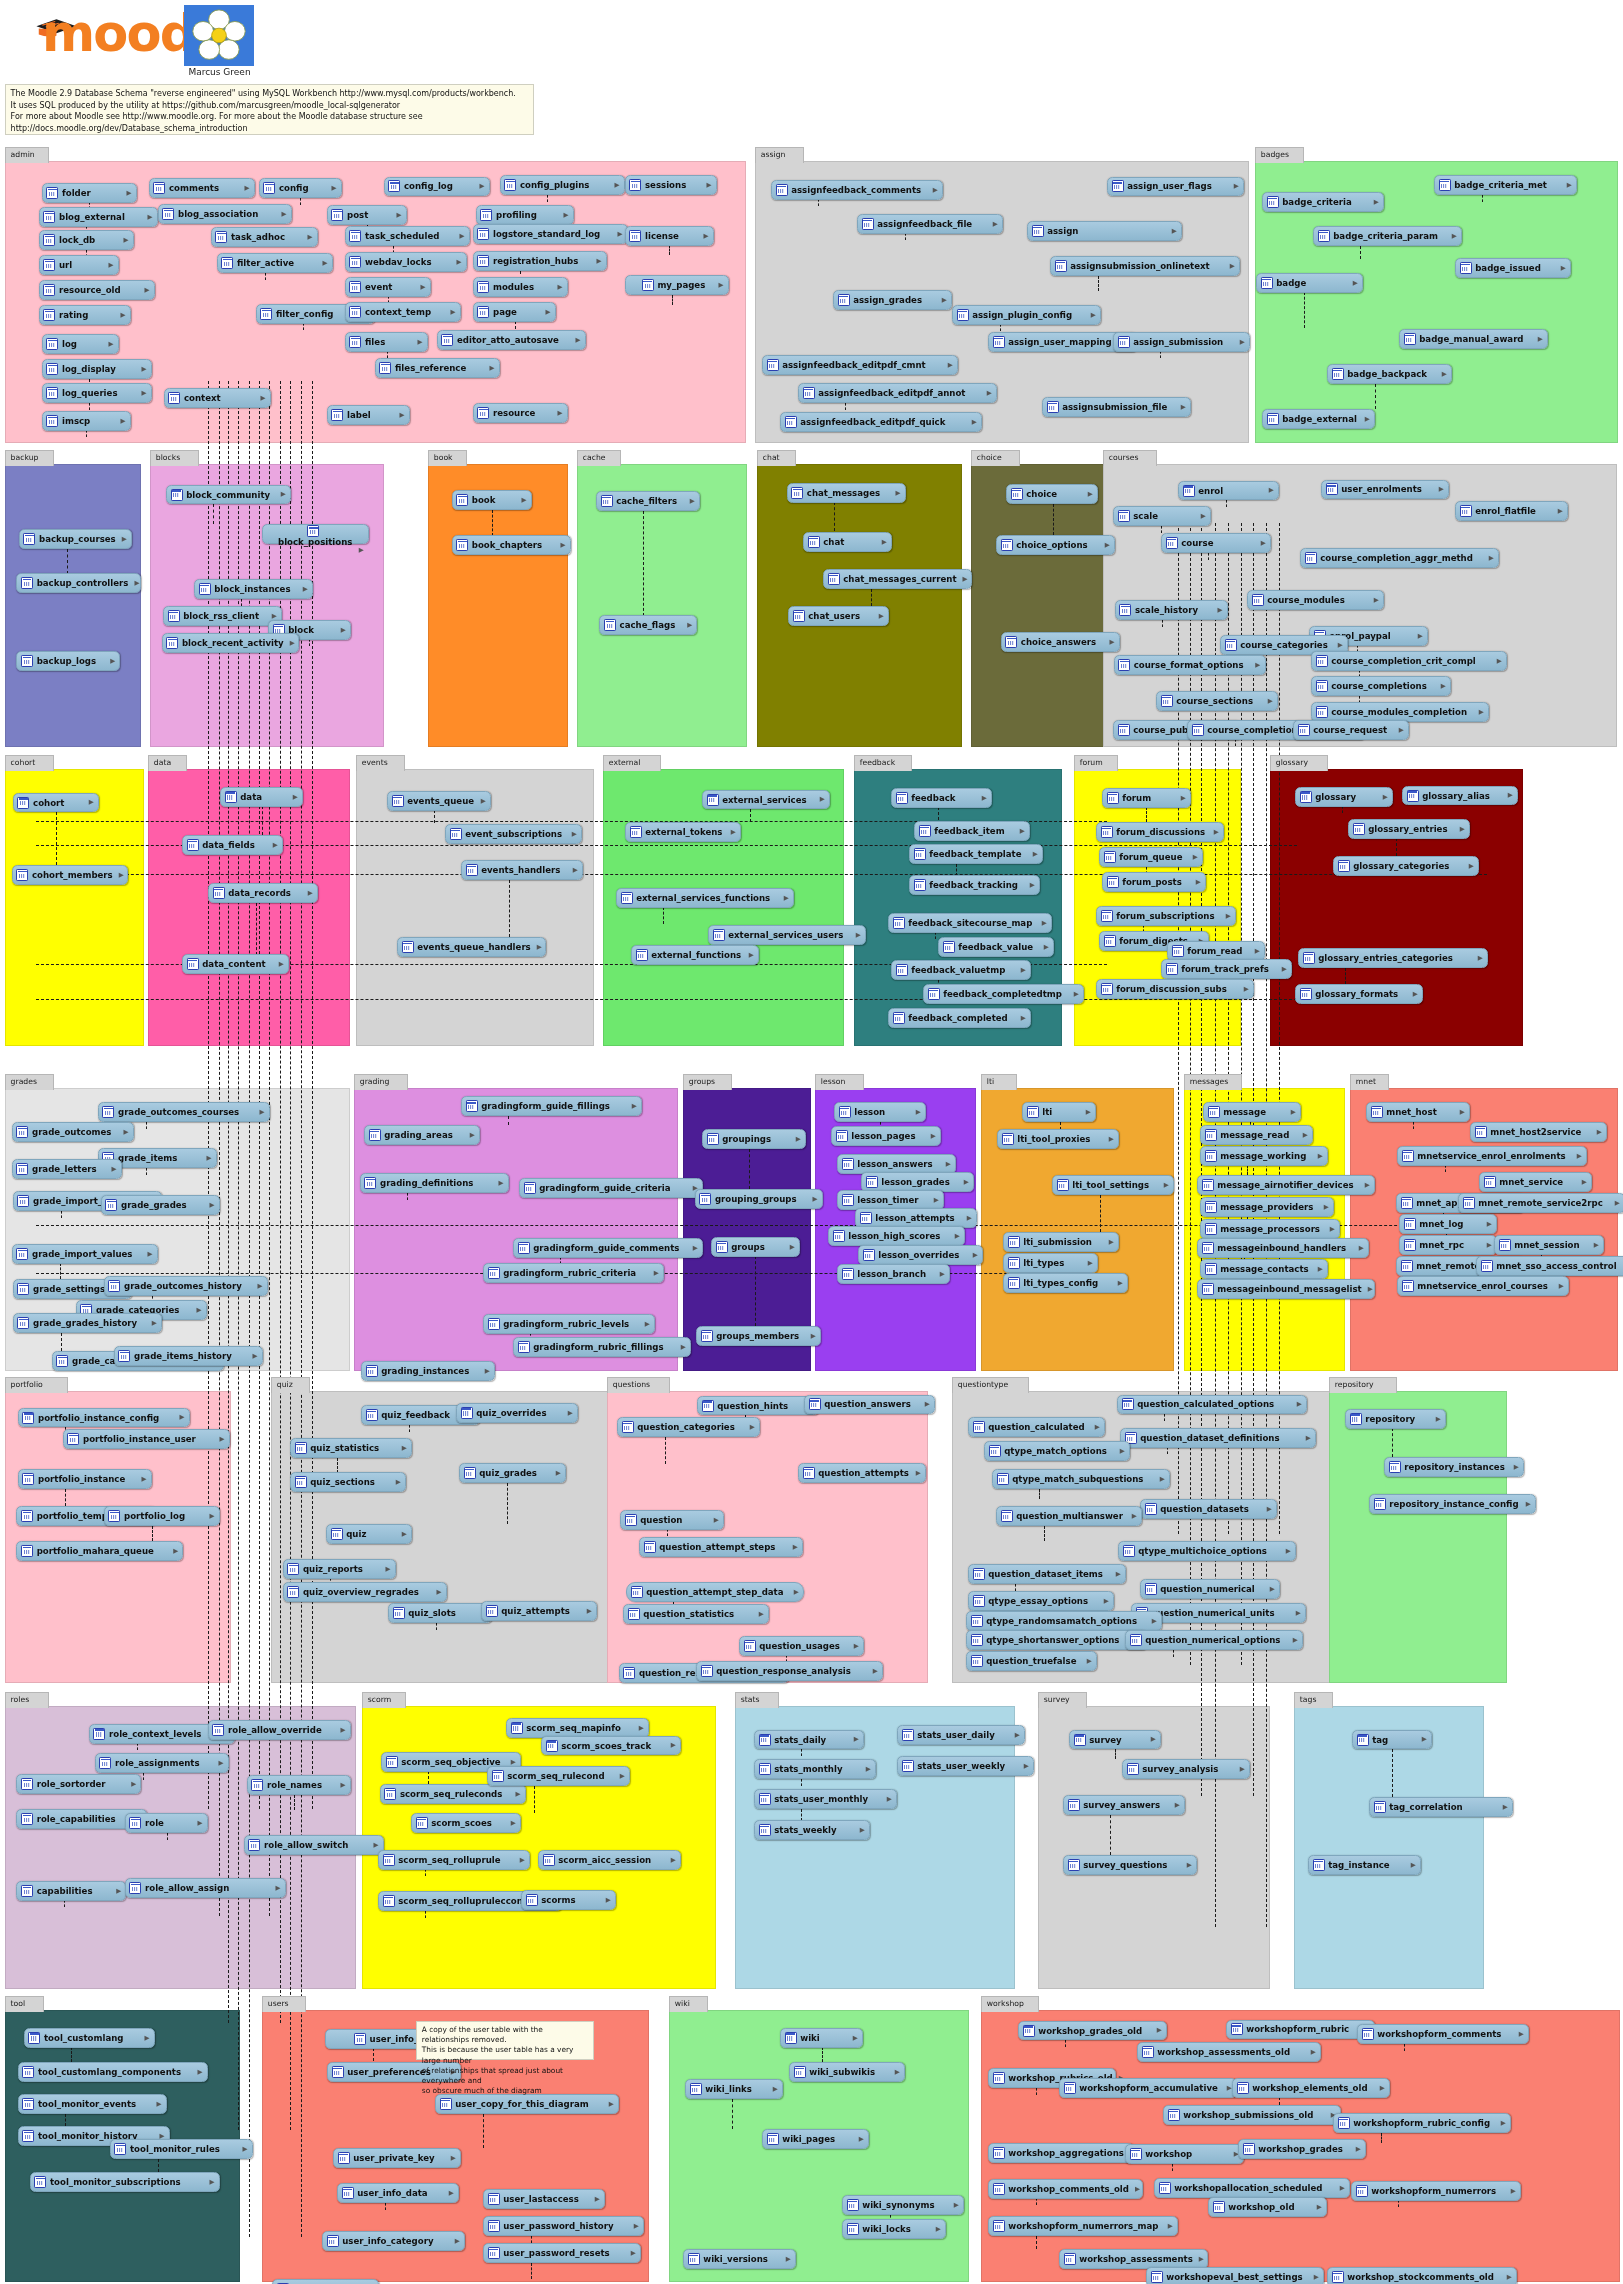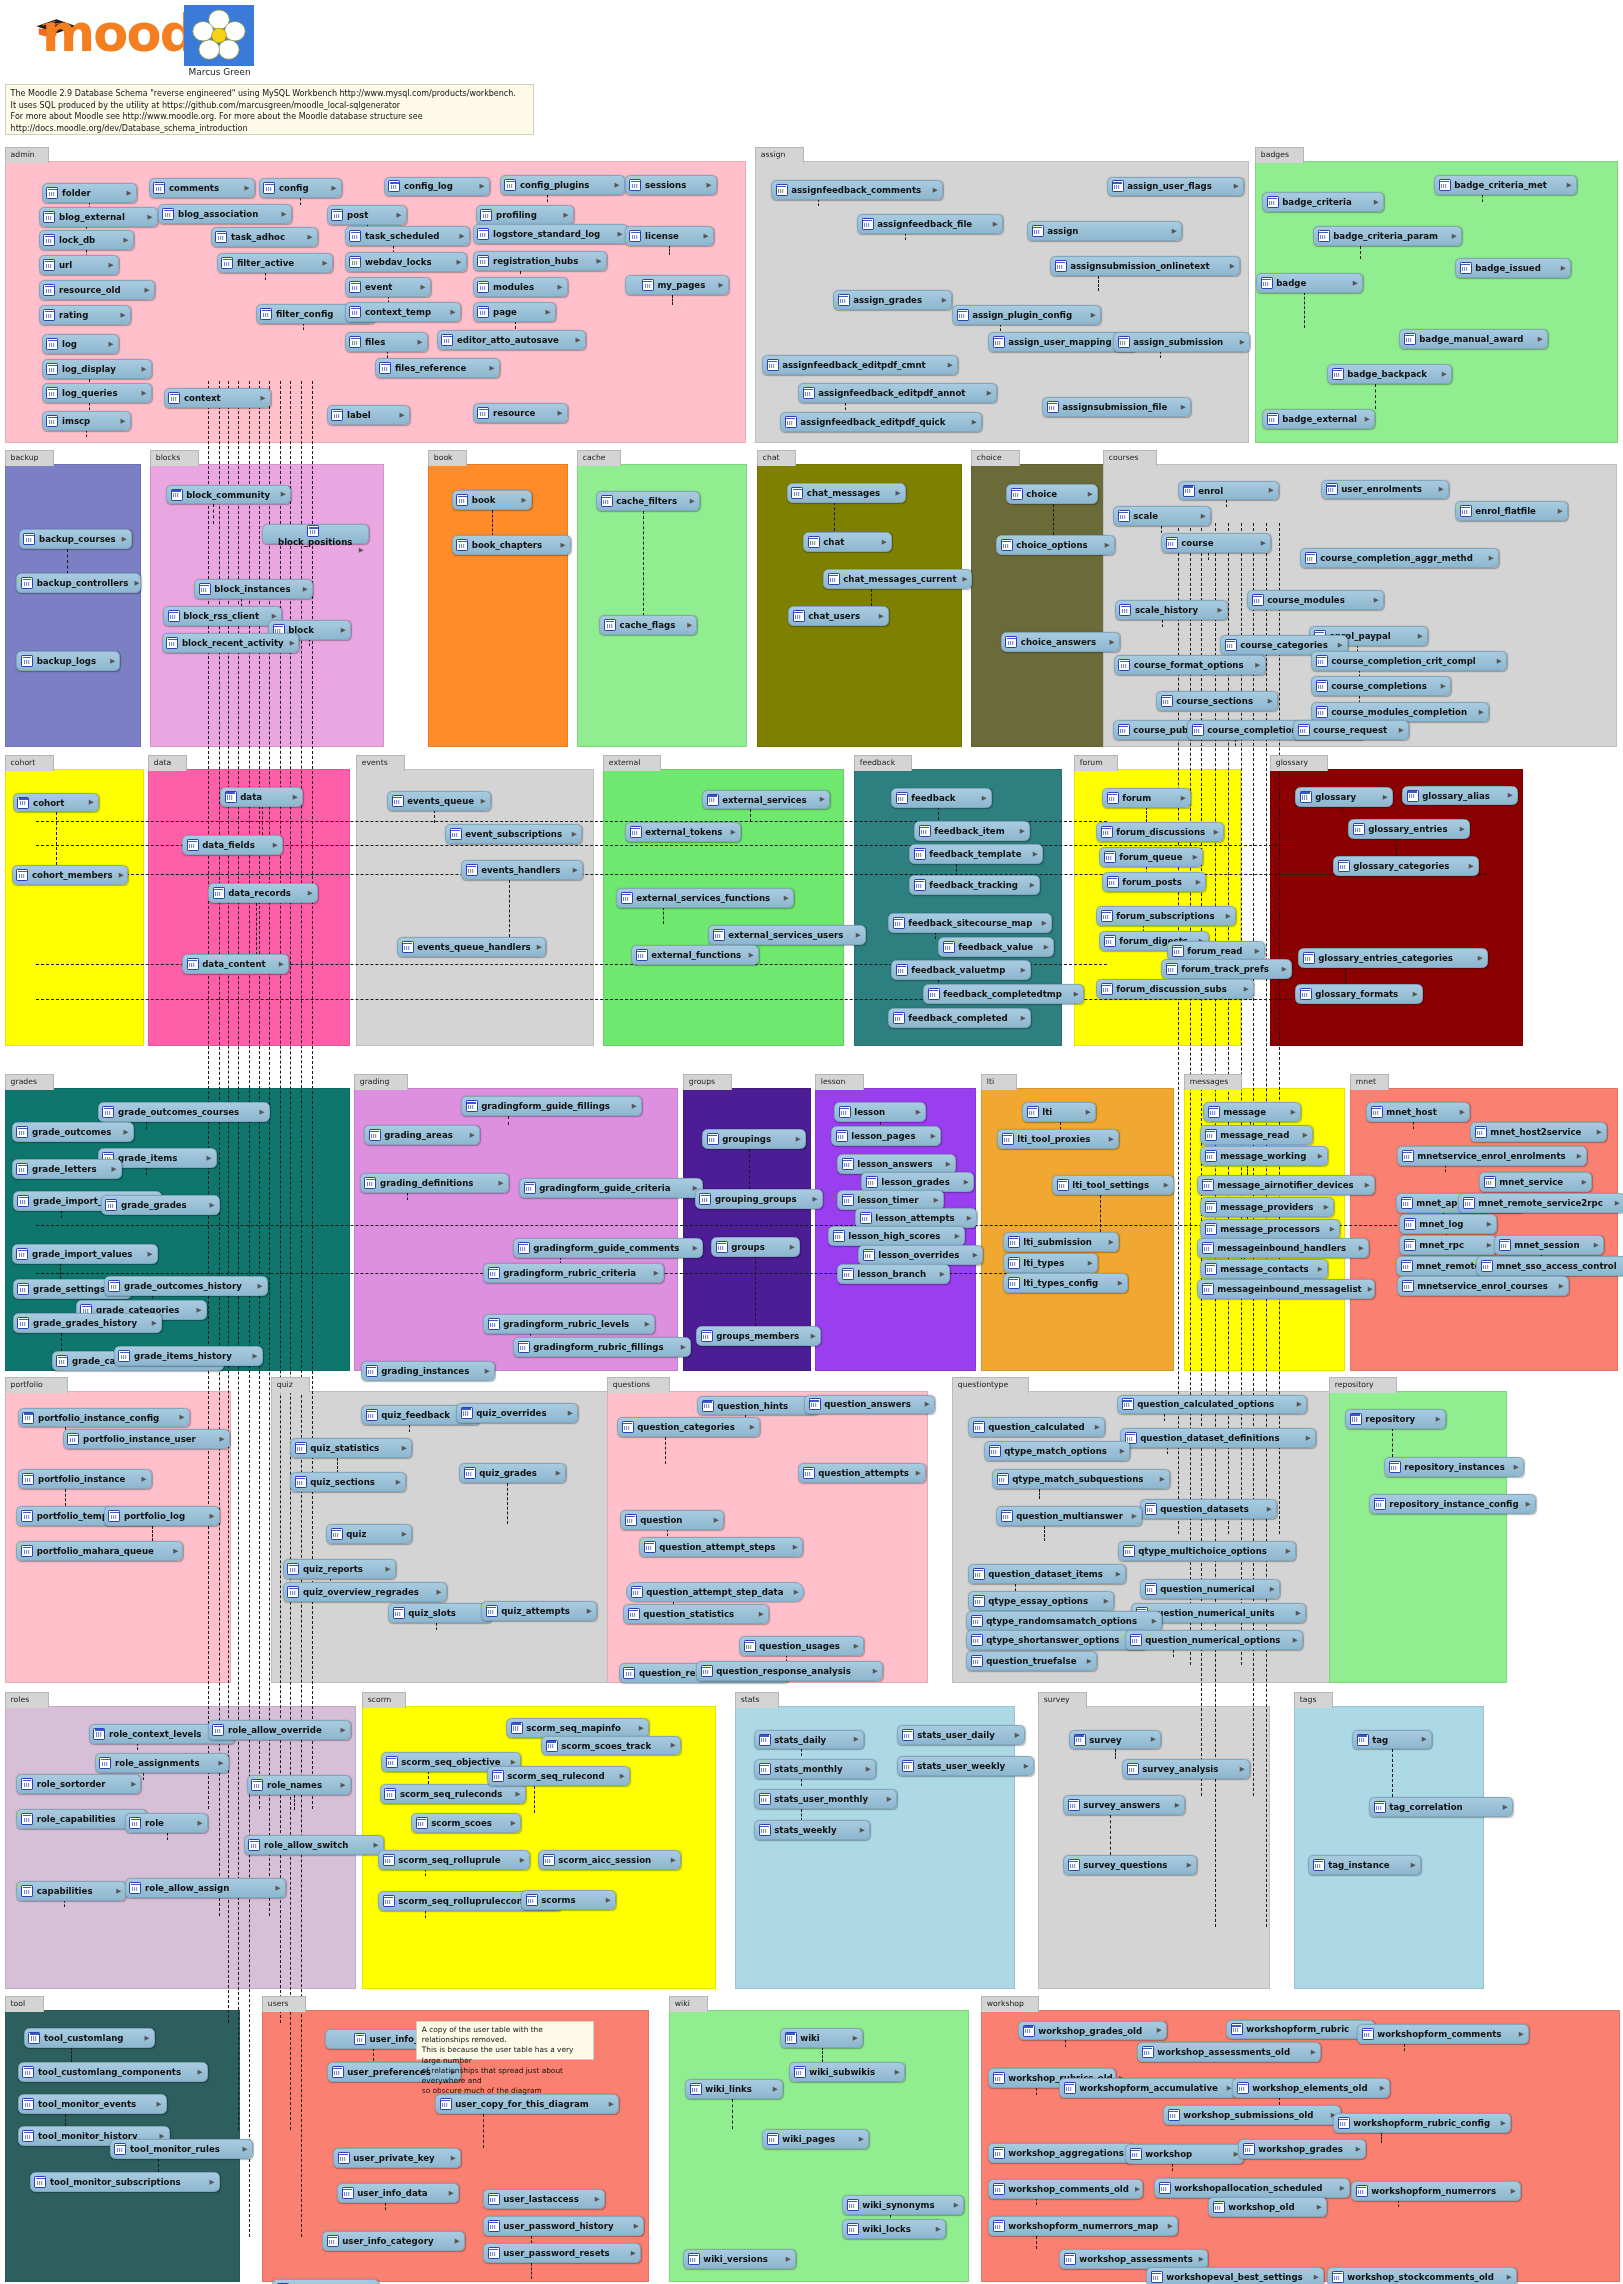--- a/index.html
+++ b/index.html
@@ -909,21 +909,21 @@
           </div>
           <div class="tbl" style="left: 24px; top: 214px; width: 128px;">
             <span class="ic"></span>
             <span class="nm">glossary_formats</span>
             <span class="arw">▶</span>
           </div>
         </div>
       </div>
       <div class="pkg" style="left: 4.8px; top: 1074px; width: 345px; height: 297px;">
         <div class="pkg-tab" style="width: 49px;">grades</div>
-        <div class="pkg-body" style="background: #0f766e; text-align: right;">
+        <div class="pkg-body" style="background: #e5e5e5; text-align: right;">
           <div class="lnk v" style="left: 140px; top: 33px; height: 7.1px;"></div>
           <div class="lnk v" style="left: 140px; top: 79px; height: 7.1px;"></div>
           <div class="lnk v" style="left: 55px; top: 122px; height: 7.1px;"></div>
           <div class="lnk v" style="left: 54px; top: 174px; height: 16px;"></div>
           <div class="lnk v" style="left: 146px; top: 207px; height: 7.1px;"></div>
           <div class="lnk v" style="left: 55px; top: 244px; height: 18px;"></div>
           <div class="tbl" style="left: 92px; top: 13px; width: 172px;">
             <span class="ic"></span>
             <span class="nm">grade_outcomes_courses</span>
             <span class="arw">▶</span>

